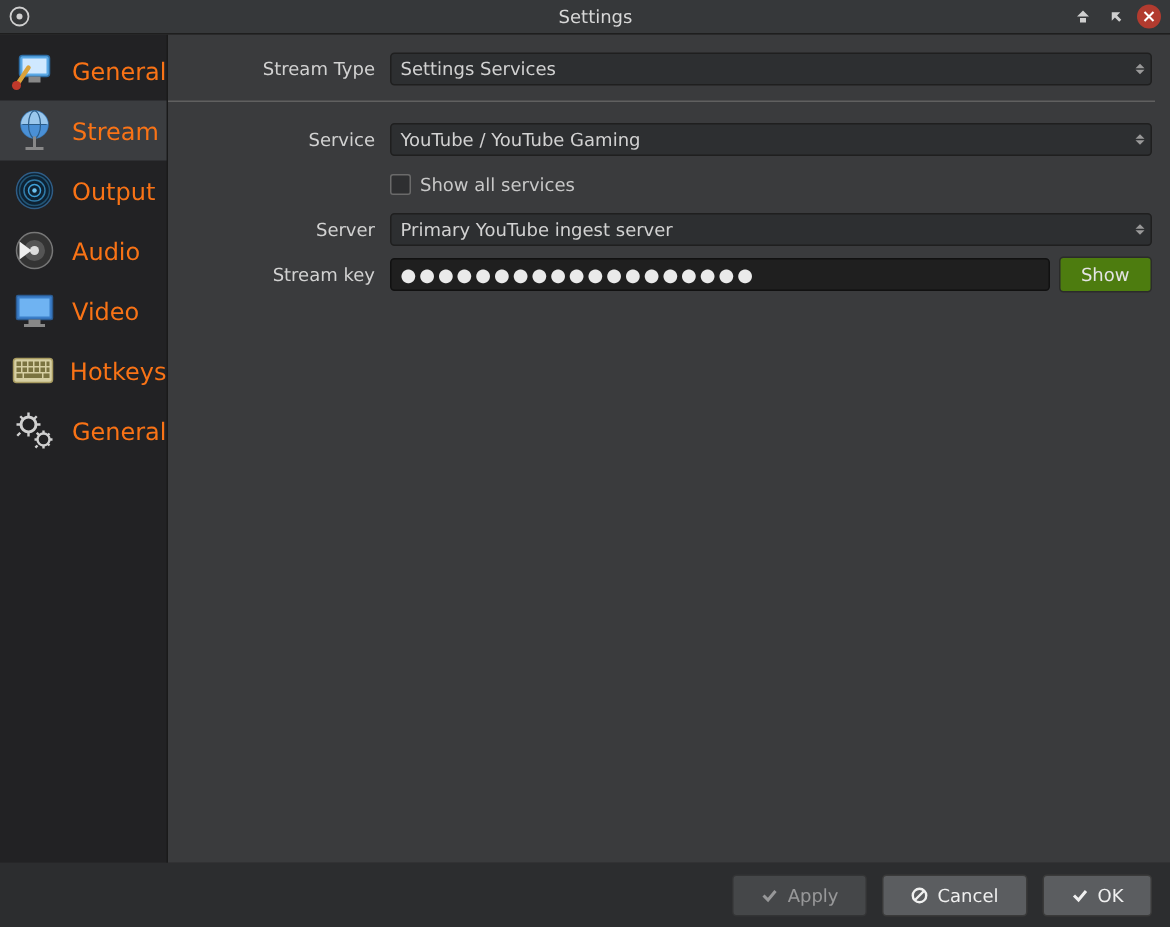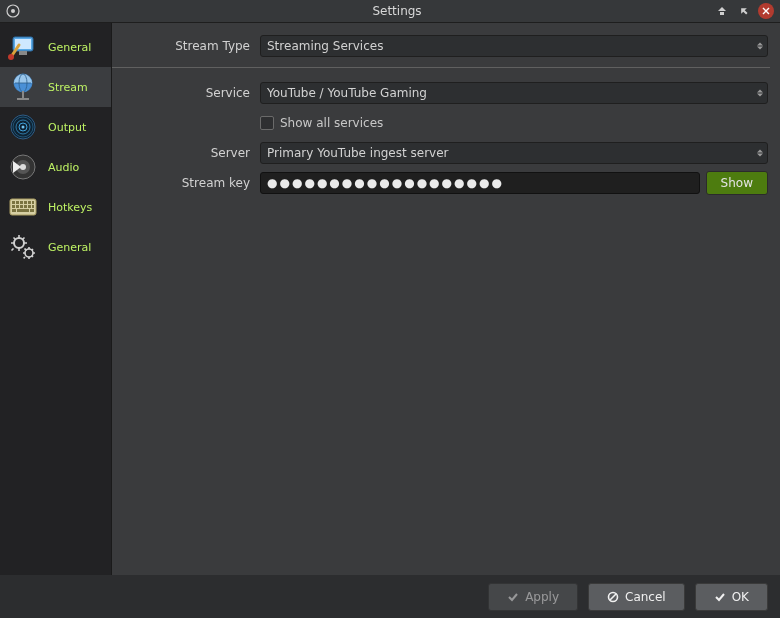--- a/index.html
+++ b/index.html
@@ -7,21 +7,21 @@
   .titlebar .app-icon{width:14px;height:14px;margin-left:6px;display:flex;align-items:center;justify-content:center;}
   .titlebar .title{position:absolute;left:14px;right:0;text-align:center;color:#d8d8d8;font-size:12px;pointer-events:none;}
   .titlebar .win-controls{margin-left:auto;display:flex;align-items:center;gap:6px;padding-right:6px;}
   .win-btn{width:16px;height:16px;display:flex;align-items:center;justify-content:center;color:#cfcfcf;}
   .win-close{width:16px;height:16px;border-radius:50%;background:#b23b2f;display:flex;align-items:center;justify-content:center;color:#fff;font-size:10px;font-weight:bold;}
   .body{display:flex;height:552px;}
   .sidebar{width:111px;background:#222224;border-right:1px solid #1a1a1a;padding-top:4px;}
   .side-item{display:flex;align-items:center;height:40px;padding-left:6px;gap:8px;cursor:pointer;}
   .side-item .icon-box{width:34px;height:34px;display:flex;align-items:center;justify-content:center;}
   .side-item.selected{background:#3b3d40;}
-  .side-label{color:#bef264;font-size:11px;}
+  .side-label{color:#f97316;font-size:16px;}
   .content{flex:1;background:#3a3b3d;display:flex;flex-direction:column;padding:10px 10px 10px 0;overflow:auto;}
   .row{display:flex;align-items:center;min-height:26px;margin-bottom:4px;}
   .row-label{width:138px;text-align:right;padding-right:10px;color:#d2d2d2;}
   .row-field{flex:1;margin-right:2px;display:flex;align-items:center;gap:6px;}
   .combo{flex:1;height:20px;background:#2d2f31;border:1px solid #1f1f1f;border-radius:3px;display:flex;align-items:center;padding:0 18px 0 6px;position:relative;color:#d2d2d2;}
   .combo .chev{position:absolute;right:4px;top:50%;transform:translateY(-50%);display:flex;flex-direction:column;gap:1px;}
   .combo .chev span{width:0;height:0;border-left:3px solid transparent;border-right:3px solid transparent;}
   .combo .chev .up{border-bottom:3px solid #9a9a9a;}
   .combo .chev .dn{border-top:3px solid #9a9a9a;}
   .password{flex:1;height:20px;background:#1f1f1f;border:1px solid #111;border-radius:3px;display:flex;align-items:center;padding:0 6px;color:#eaeaea;letter-spacing:2px;}
@@ -118,20 +118,31 @@
           <circle cx="16" cy="16" r="12" fill="#333"></circle>
           <circle cx="16" cy="16" r="12" fill="none" stroke="#777" stroke-width="1"></circle>
           <circle cx="16" cy="16" r="7" fill="#555"></circle>
           <circle cx="16" cy="16" r="3" fill="#ddd"></circle>
           <path d="M6 10 L14 16 L6 22 Z" fill="#eee"></path>
         </svg>
       </span>
       <span class="side-label">Audio</span>
     </div>
 
+    <div class="side-item">
+      <span class="icon-box">
+        <svg width="32" height="32" viewBox="0 0 32 32">
+          <rect x="4" y="6" width="24" height="16" rx="1" fill="#3b7ec9" stroke="#2a5a90"></rect>
+          <rect x="6" y="8" width="20" height="12" fill="#6fb3f2"></rect>
+          <rect x="12" y="22" width="8" height="3" fill="#888"></rect>
+          <rect x="9" y="25" width="14" height="2" fill="#888"></rect>
+        </svg>
+      </span>
+      <span class="side-label">Video</span>
+    </div>
 
     <div class="side-item">
       <span class="icon-box">
         <svg width="32" height="32" viewBox="0 0 32 32">
           <rect x="3" y="8" width="26" height="16" rx="2" fill="#d6cfa3" stroke="#a89b60"></rect>
           <g fill="#7a7340">
             <rect x="5" y="10" width="3" height="3"></rect>
               <rect x="9" y="10" width="3" height="3"></rect>
               <rect x="13" y="10" width="3" height="3"></rect>
               <rect x="17" y="10" width="3" height="3"></rect>
@@ -169,21 +180,21 @@
     </div>
 
   </div>
 
   <div class="content">
 
     <div class="row">
       <div class="row-label">Stream Type</div>
       <div class="row-field">
         <div class="combo">
-          <span>Streaming Services</span>
+          <span>Settings Services</span>
           <span class="chev">
               <span class="up"></span>
               <span class="dn"></span>
             </span>
         </div>
       </div>
     </div>
 
     <div class="divider"></div>
 

